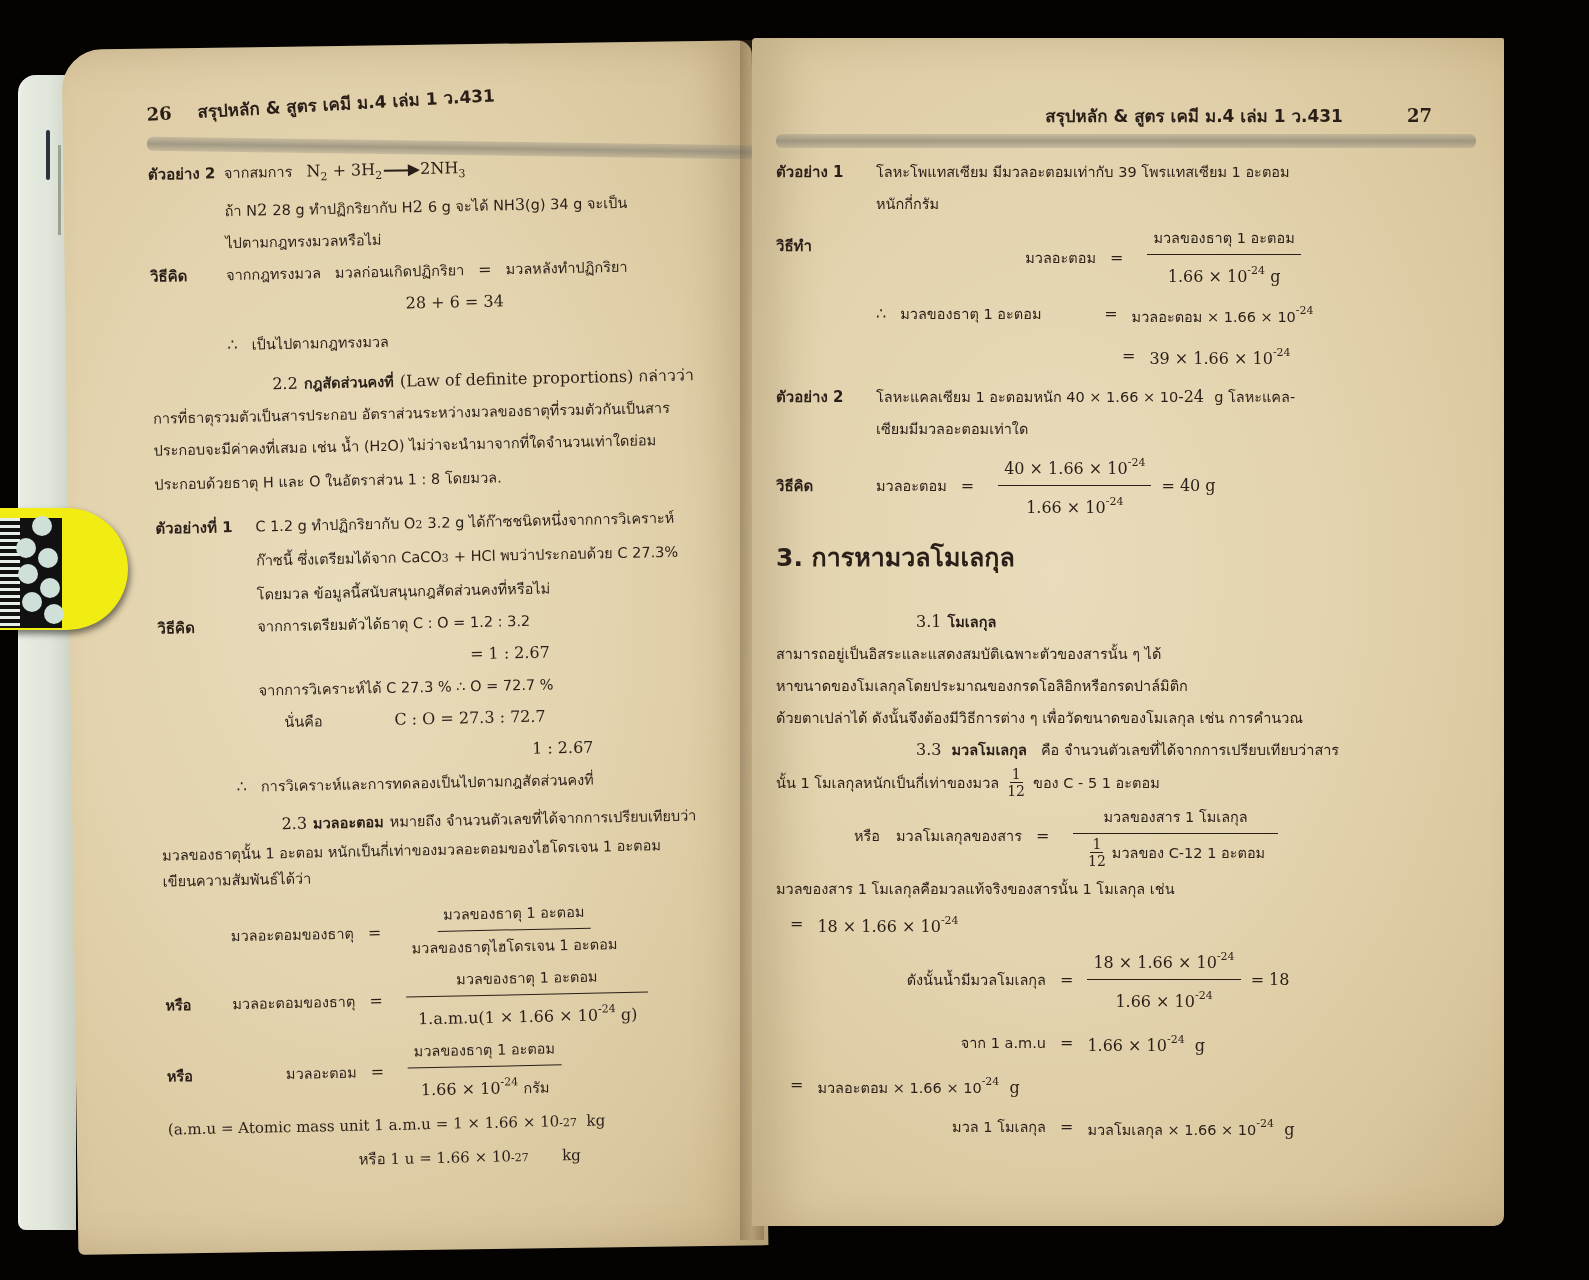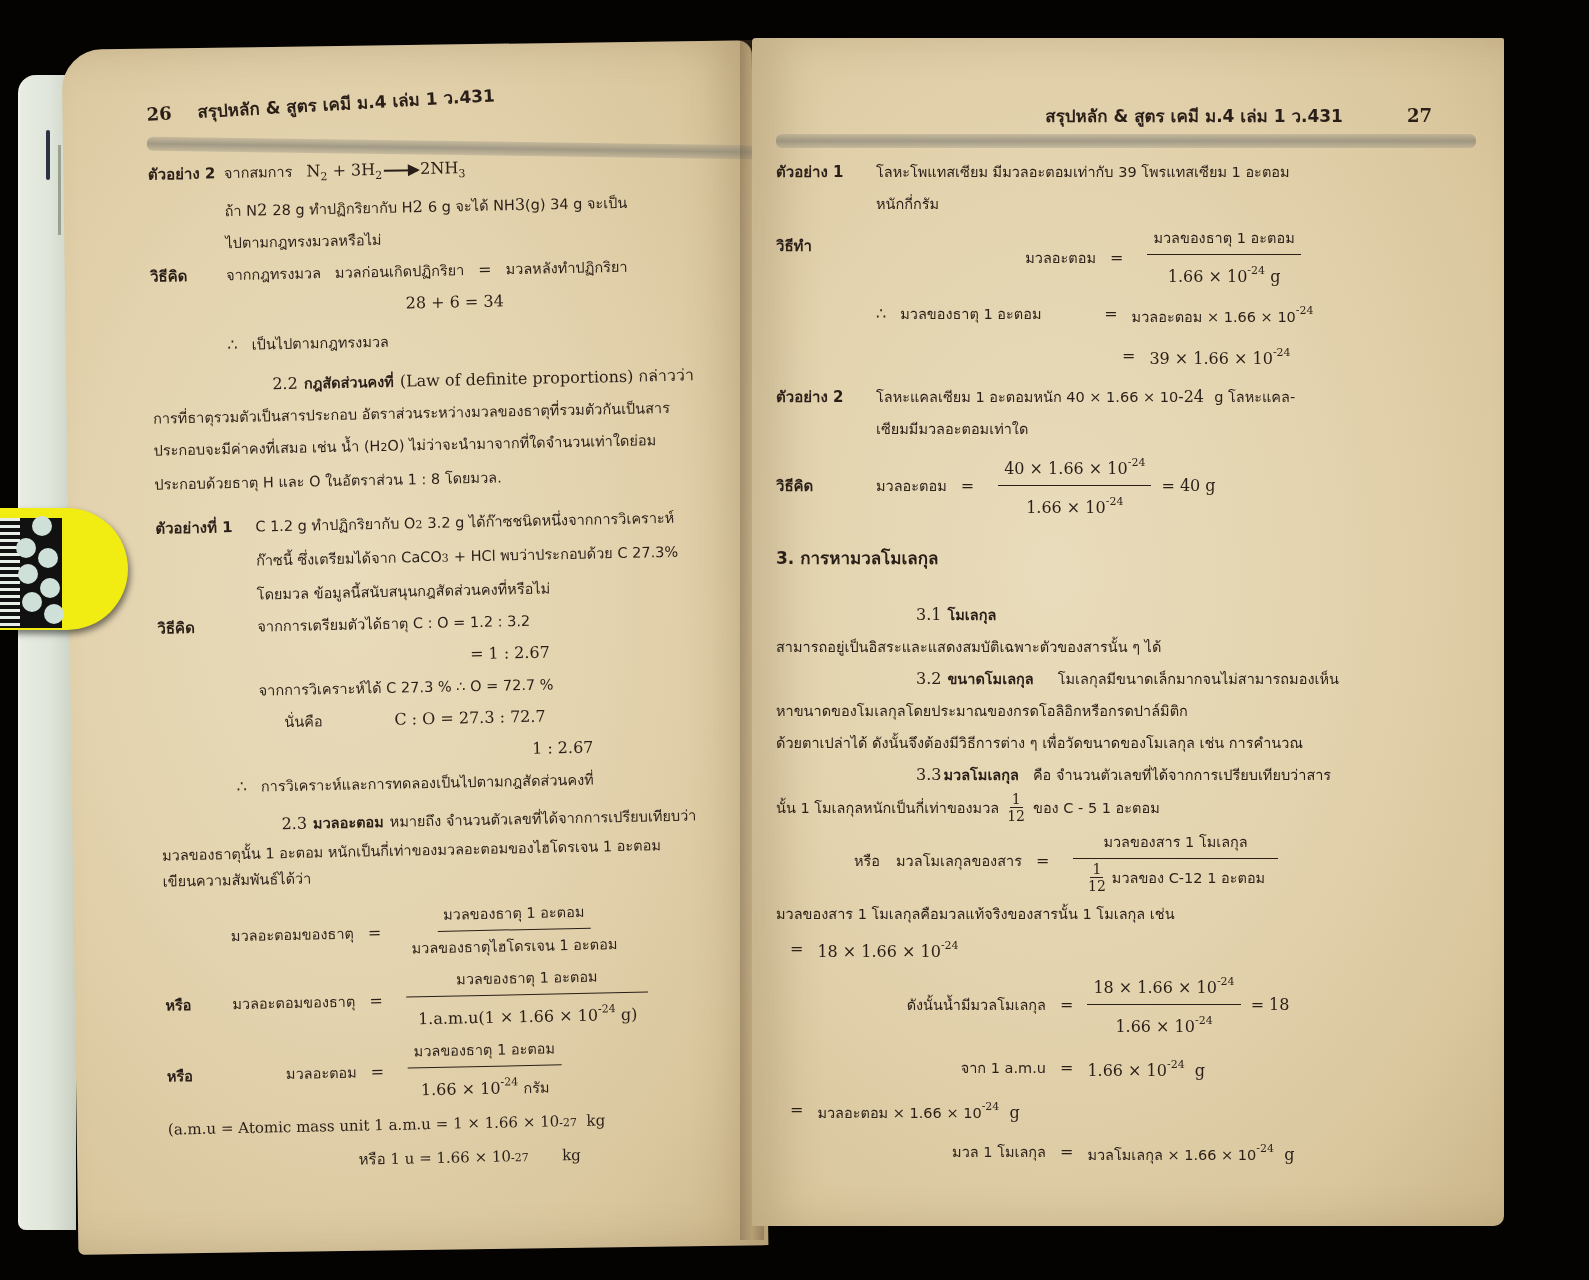--- a/index.html
+++ b/index.html
@@ -68,21 +68,21 @@
   .frac { display: inline-flex; flex-direction: column; align-items: center; vertical-align: middle; margin: 0 10px; line-height: 28px; }
   .frac .num { padding: 0 6px 2px; border-bottom: 1.6px solid #2a1f18; }
   .frac .den { padding: 2px 6px 0; }
   .frac.small { line-height: 16px; font-size: 14px; margin: 0 6px; }
   .frac.small .num { padding: 0 2px; }
   .frac.small .den { padding: 0 2px; }
   .eq { display: flex; align-items: center; margin: 4px 0; }
   .eq .lhs { text-align: right; }
   .eq .sign { margin: 0 14px; }
 
-  .section-title { font-family: "DejaVu Sans", sans-serif; font-weight: bold; font-size: 17px; margin: 20px 0 25px; }
+  .section-title { font-family: "DejaVu Sans", sans-serif; font-weight: bold; font-size: 25px; margin: 20px 0 32px; }
 
   .bookmark {
     position: absolute; left: -4px; top: 508px; width: 132px; height: 122px;
     background: #f1ec12; border-radius: 0 62px 62px 0;
     box-shadow: 2px 4px 6px rgba(0,0,0,0.5);
     overflow: hidden;
   }
   .bookmark .band { position:absolute; left:0; top: 10px; width: 66px; height: 110px; background:#111; }
   .bookmark .stripes { position:absolute; left:0; top: 10px; width: 24px; height: 110px;
     background: repeating-linear-gradient(180deg, #e7eee8 0 3px, #111 3px 7px); }
@@ -276,29 +276,24 @@
       </span>
       <span class="math">=  40  g</span>
     </div>
 
     <div class="section-title">3. การหามวลโมเลกุล</div>
     <div class="row para-indent-r">
       <span class="math" style="margin-right:6px">3.1</span>
       <span class="thai bold" style="margin-right:10px">โมเลกุล</span>
     </div>
     <div class="row thai">สามารถอยู่เป็นอิสระและแสดงสมบัติเฉพาะตัวของสารนั้น ๆ ได้</div>
-    <div class="row para-indent-r">
-      <span class="math" style="margin-right:6px">3.2</span>
-      <span class="thai bold" style="margin-right:24px">ขนาดโมเลกุล</span>
-      <span class="thai">โมเลกุลมีขนาดเล็กมากจนไม่สามารถมองเห็น</span>
-    </div>
     <div class="row thai">หาขนาดของโมเลกุลโดยประมาณของกรดโอลิอิกหรือกรดปาล์มิติก</div>
     <div class="row thai">ด้วยตาเปล่าได้  ดังนั้นจึงต้องมีวิธีการต่าง ๆ เพื่อวัดขนาดของโมเลกุล  เช่น  การคำนวณ</div>
     <div class="row para-indent-r">
-      <span class="math" style="margin-right:2px">3.3</span>
+      <span class="math" style="margin-right:10px">3.3</span>
       <span class="thai bold" style="margin-right:14px">มวลโมเลกุล</span>
       <span class="thai">คือ   จำนวนตัวเลขที่ได้จากการเปรียบเทียบว่าสาร</span>
     </div>
     <div class="row thai" style="align-items:center">
       <span>นั้น  1  โมเลกุลหนักเป็นกี่เท่าของมวล</span>
       <span class="frac small math">
           <span class="num">1</span>
           <span class="den">12</span>
         </span>
       <span>ของ  C - 5   1  อะตอม</span>

